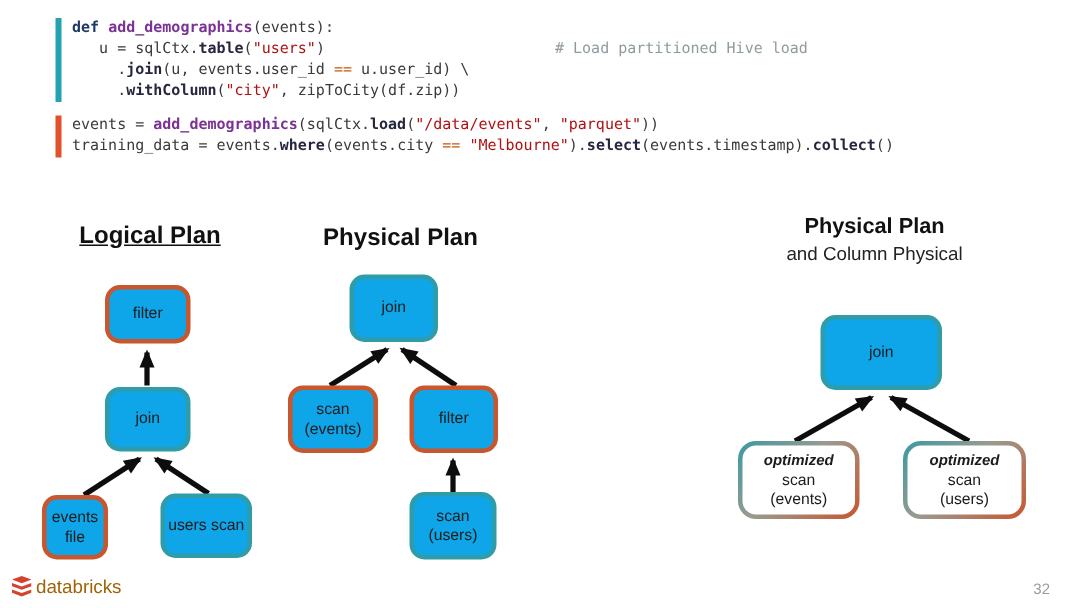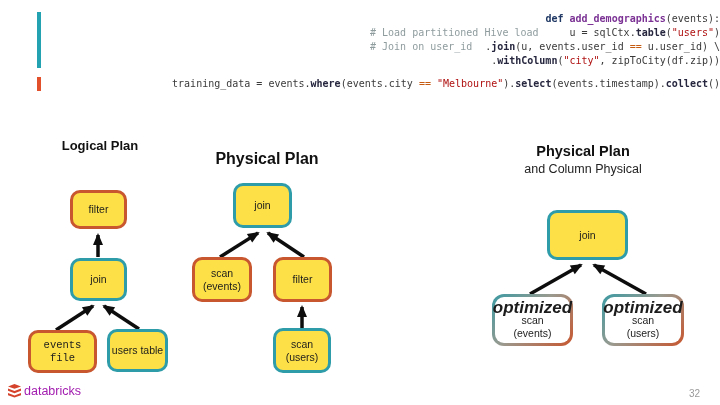--- a/index.html
+++ b/index.html
@@ -6,21 +6,21 @@
   html, body { background: #ffffff; }
   body { font-family: "Liberation Sans", sans-serif; }
   .slide {
     position: relative; width: 720px; height: 405px;
     background: #ffffff; overflow: hidden;
   }
 
   
   .code-section {
     position: absolute; top: 12px; left: 37px; right: 0;
-    font-family: "DejaVu Sans Mono", monospace; font-size: 10px; text-align: right;
+    font-family: "DejaVu Sans Mono", monospace; font-size: 10px;
   }
   .code-block { border-left: 4px solid #23a3b1; padding-left: 7px; }
   .code-block.accent-orange { border-left-color: #e2502b; margin-top: 9px; }
   .code-line { white-space: pre; line-height: 14px; position: relative; color: #3a3a3a; }
   .tok-kw  { color: #1f3864; font-weight: bold; }
   .tok-fn  { color: #7b3294; font-weight: bold; }
   .tok-m   { color: #26263f; font-weight: bold; }
   .tok-str { color: #b01111; }
   .tok-op  { color: #c55a11; }
   .tok-pl  { color: #3a3a3a; }
@@ -30,63 +30,64 @@
   .arrow-layer { position: absolute; top: 0; left: 0; z-index: 1; pointer-events: none; }
   .diagram-title {
     position: absolute; text-align: center; font-weight: bold;
     color: #111111; z-index: 2; line-height: 16px;
   }
   .diagram-subtitle {
     position: absolute; text-align: center; color: #232323;
     font-size: 12.5px; line-height: 14.5px; z-index: 2;
   }
   .node {
-    position: absolute; background: #fde047; border: 3px solid #999;
+    position: absolute; background: #0ea5e9; border: 3px solid #999;
     border-radius: 10px; display: flex; flex-direction: column;
     align-items: center; justify-content: center;
     font-size: 10.5px; color: #1c1c1c; line-height: 13px; z-index: 2;
     text-align: center;
   }
   .node.teal   { border-color: var(--teal); }
   .node.orange { border-color: var(--orange); }
   .node-gradient {
     position: absolute; border-radius: 12px; padding: 3px; z-index: 2;
     background: linear-gradient(135deg, #3a9aa3 0%, #9a9a8f 45%, #c8562e 100%);
   }
   .node-gradient .node-inner {
     width: 100%; height: 100%; background: #ffffff; border-radius: 9px;
     display: flex; flex-direction: column; align-items: center; justify-content: center;
     font-size: 10.5px; color: #1c1c1c; line-height: 13px; text-align: center;
   }
-  .node-line-em { font-weight: bold; font-style: italic; font-size: 17px; }
+  .node-line-em { font-weight: bold; font-style: italic; font-size: 10px; }
 
   
   .footer-logo {
     position: absolute; left: 8px; bottom: 7px;
     display: flex; align-items: center; gap: 3px; z-index: 3;
   }
-  .logo-text { font-size: 12.5px; color: #a21caf; }
+  .logo-text { font-size: 12.5px; color: #a16207; }
   .page-number {
     position: absolute; right: 20px; bottom: 6px;
     font-size: 10px; color: #9a9a9a; z-index: 3;
   }
 </style>
 </head>
 <body>
 
 <div class="slide">
 
   <div class="code-section" id="code-section">
       <div class="code-block accent-teal">
         <div class="code-line"><span class="tok-kw">def </span><span class="tok-fn">add_demographics</span><span class="tok-pl">(events):</span></div>
         <div class="code-line"><span class="tok-pl">   u = sqlCtx.</span><span class="tok-m">table</span><span class="tok-pl">(</span><span class="tok-str">"users"</span><span class="tok-pl">)</span><span class="code-comment"># Load partitioned Hive load</span></div>
-        <div class="code-line"><span class="tok-pl">     .</span><span class="tok-m">join</span><span class="tok-pl">(u, events.user_id </span><span class="tok-op">==</span><span class="tok-pl"> u.user_id) \</span><span class="code-comment"># Join on user_id</span></div>
+        <div class="code-line"><span class="tok-pl">     .</span><span class="tok-m">join</span><span class="tok-pl">(u, events.user_id </span><span class="tok-op">==</span><span class="tok-pl"> u.user_id) \</span></div>
         <div class="code-line"><span class="tok-pl">     .</span><span class="tok-m">withColumn</span><span class="tok-pl">(</span><span class="tok-str">"city"</span><span class="tok-pl">, zipToCity(df.zip))</span></div>
       </div>
       <div class="code-block accent-orange">
+        <div class="code-line"><span class="tok-pl">events = </span><span class="tok-fn">add_demographics</span><span class="tok-pl">(sqlCtx.</span><span class="tok-m">load</span><span class="tok-pl">(</span><span class="tok-str">"/data/events"</span><span class="tok-pl">, </span><span class="tok-str">"parquet"</span><span class="tok-pl">))</span></div>
         <div class="code-line"><span class="tok-pl">training_data = events.</span><span class="tok-m">where</span><span class="tok-pl">(events.city </span><span class="tok-op">==</span><span class="tok-pl"> </span><span class="tok-str">"Melbourne"</span><span class="tok-pl">).</span><span class="tok-m">select</span><span class="tok-pl">(events.timestamp).</span><span class="tok-m">collect</span><span class="tok-pl">()</span></div>
       </div>
     </div>
 
   <svg class="arrow-layer" id="arrow-layer" width="720" height="405" viewBox="0 0 720 405">
     <defs>
       <marker id="ah" markerUnits="userSpaceOnUse" markerWidth="14" markerHeight="12" refX="11" refY="6" orient="auto">
         <path d="M1,1 L13,6 L1,11 Z" fill="#0d0d0d"></path>
       </marker>
     </defs>
@@ -94,32 +95,32 @@
       <line x1="56" y1="330" x2="93" y2="306" stroke="#0d0d0d" stroke-width="3.5" marker-end="url(#ah)"></line>
       <line x1="139" y1="329" x2="104" y2="306" stroke="#0d0d0d" stroke-width="3.5" marker-end="url(#ah)"></line>
       <line x1="220" y1="257" x2="258" y2="233" stroke="#0d0d0d" stroke-width="3.5" marker-end="url(#ah)"></line>
       <line x1="304" y1="257" x2="268" y2="233" stroke="#0d0d0d" stroke-width="3.5" marker-end="url(#ah)"></line>
       <line x1="302" y1="328" x2="302" y2="307" stroke="#0d0d0d" stroke-width="3.5" marker-end="url(#ah)"></line>
       <line x1="530" y1="294" x2="581" y2="265" stroke="#0d0d0d" stroke-width="3.5" marker-end="url(#ah)"></line>
       <line x1="646" y1="294" x2="594" y2="265" stroke="#0d0d0d" stroke-width="3.5" marker-end="url(#ah)"></line>
     </svg>
 
   <div id="diagrams">
-      <div class="diagram-title" style="left: 30px; top: 138px; width: 140px; font-size: 13px;">Logical Plan</div>
+      <div class="diagram-title" style="left: 30px; top: 150px; width: 140px; font-size: 16px; text-decoration: underline;">Logical Plan</div>
       <div class="node orange" style="left: 70px; top: 190px; width: 57px; height: 39px;">
         <div>filter</div>
       </div>
       <div class="node teal" style="left: 70px; top: 258px; width: 57px; height: 43px;">
         <div>join</div>
       </div>
-      <div class="node orange" style="left: 28px; top: 330px; width: 69px; height: 43px; font-family: Liberation Mono, monospace;">
+      <div class="node orange" style="left: 28px; top: 330px; width: 44px; height: 43px;">
         <div>events file</div>
       </div>
       <div class="node teal" style="left: 107px; top: 329px; width: 61px; height: 43px;">
-        <div>users table</div>
+        <div>users scan</div>
       </div>
       <div class="diagram-title" style="left: 197px; top: 151px; width: 140px; font-size: 16px;">Physical Plan</div>
       <div class="node teal" style="left: 233px; top: 183px; width: 59px; height: 45px;">
         <div>join</div>
       </div>
       <div class="node orange" style="left: 192px; top: 257px; width: 60px; height: 45px;">
         <div>scan</div>
         <div>(events)</div>
       </div>
       <div class="node orange" style="left: 273px; top: 257px; width: 59px; height: 45px;">

